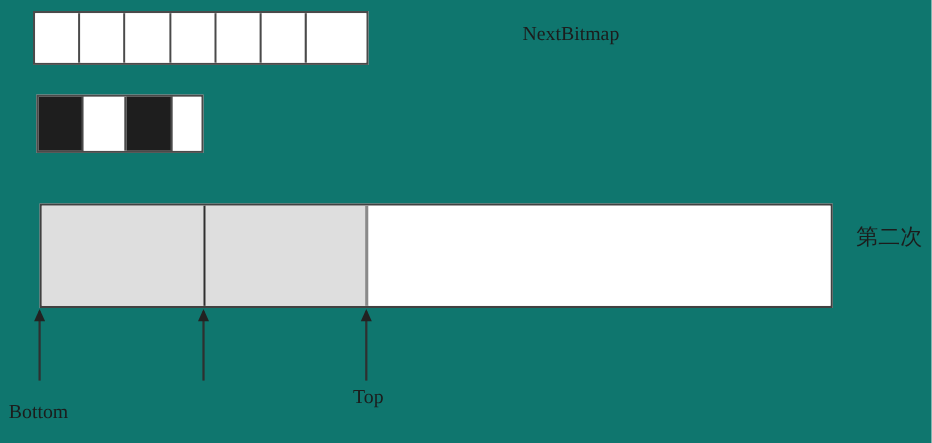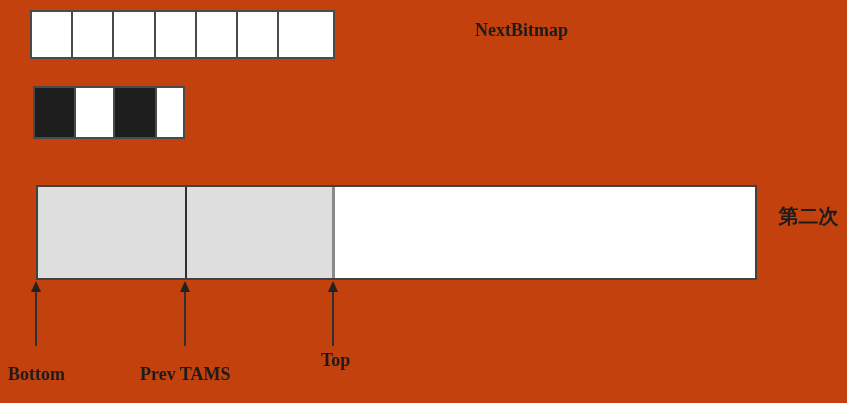--- a/index.html
+++ b/index.html
@@ -8,25 +8,24 @@
     --marked: #dedede;
     --divider-gray: #8a8a8a;
     --arrow: #2f2f2f;
     --watermark: #c5c8ca;
     --ink: #1c1c1c;
   }
   html,body{margin:0;padding:0;background:#ffffff;}
   .canvas{
     position:relative;
     width:847px;height:403px;
-    background:#c2410c;
+    background:#0f766e;
     font-family:"Liberation Serif", serif;
     color:var(--ink);
     overflow:hidden;
-    font-weight:bold;
   }
   .label{position:absolute;font-size:18px;white-space:nowrap;}
 
   
   .bitmap{position:absolute;display:flex;border:2px solid var(--border);background:#fff;box-sizing:border-box;}
   .bitmap .cell{box-sizing:border-box;border-right:2px solid var(--border);}
   .bitmap .cell:last-child{border-right:none;}
   .bitmap .cell.filled{background:var(--filled);}
   .bitmap .cell.empty{background:#ffffff;}
 
@@ -116,17 +115,16 @@
 
   <div class="annotation">
     <div>第二次</div>
   </div>
 
   <div class="arrow arrow-bottom"></div>
   <div class="arrow arrow-prevtams"></div>
   <div class="arrow arrow-toptams"></div>
 
   <div class="label bottom-label">Bottom</div>
-  <div class="label prevtams-label">Prev TAMS</div>
   <div class="label top-label">Top</div>
 
 
 </div>
 
 </body></html>

